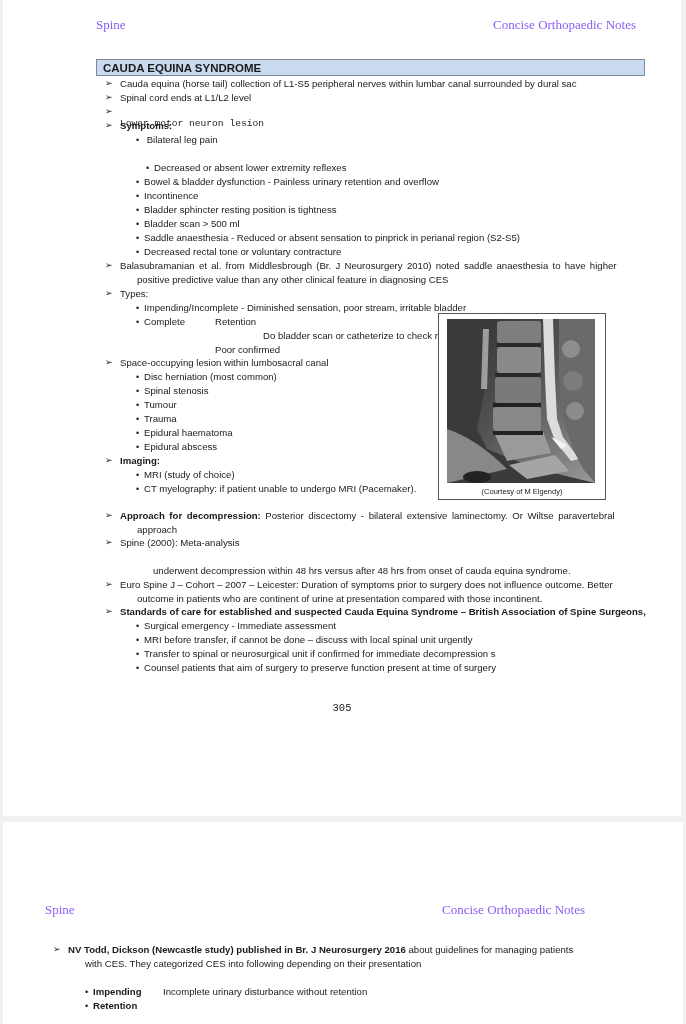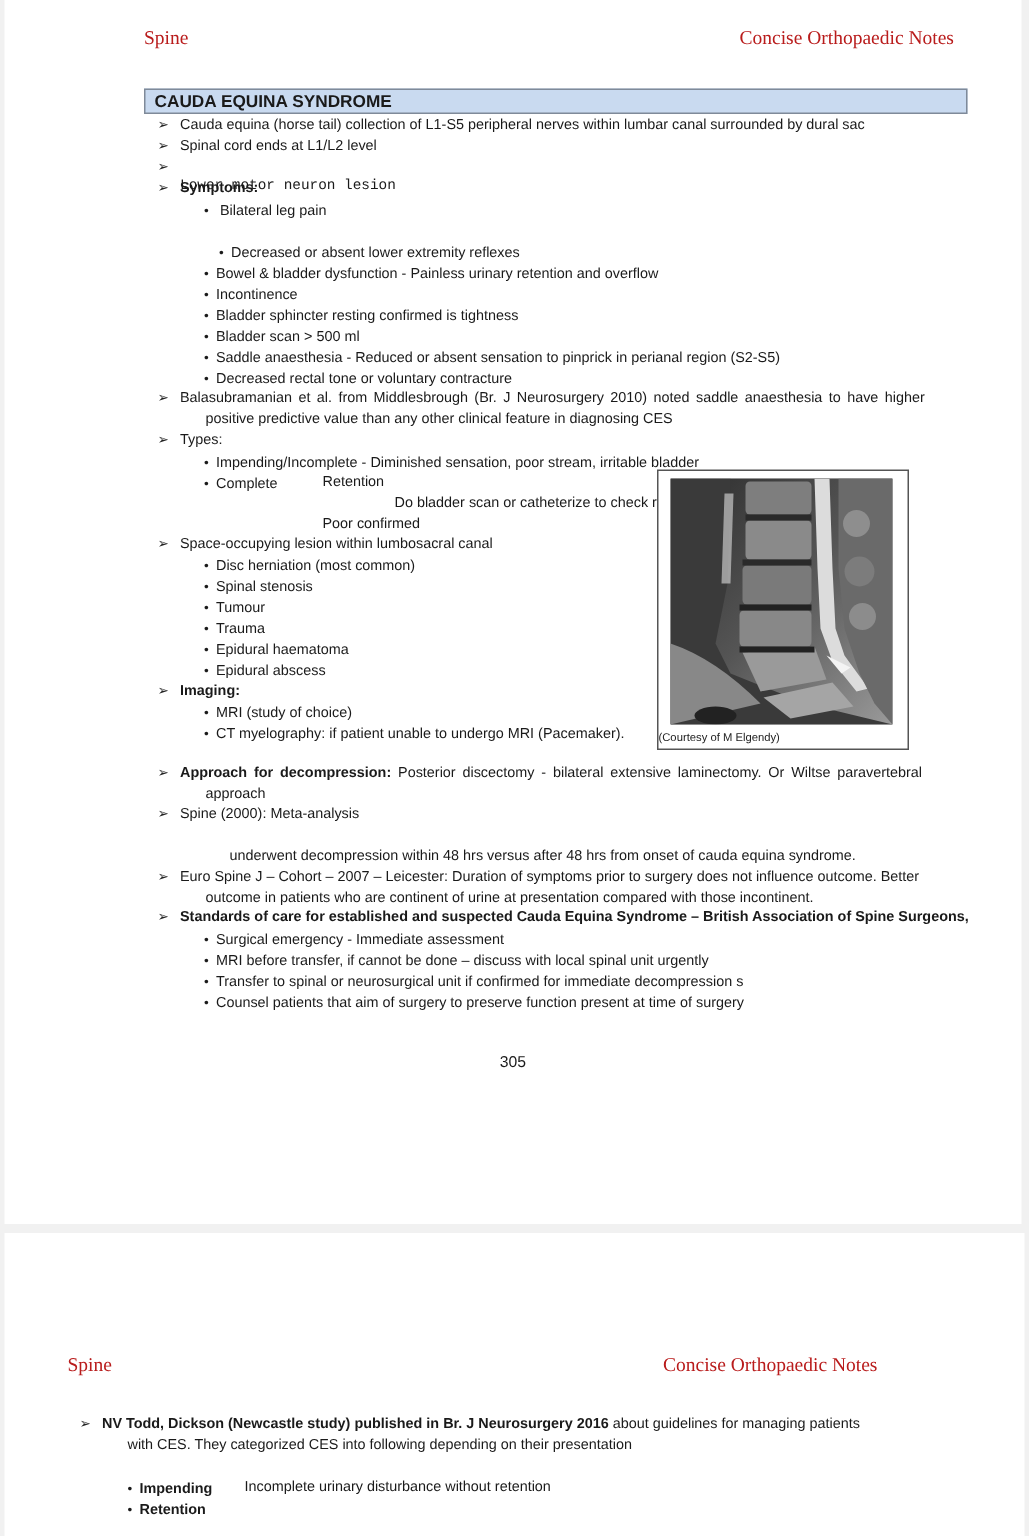--- a/index.html
+++ b/index.html
@@ -12,21 +12,21 @@
   }
   .page {
     position: absolute; background: #ffffff;
   }
   #page1 { left: 3px; top: 0; width: 678px; height: 816px; }
   #page2 { left: 3px; top: 822px; width: 680px; height: 210px; }
 
   .running-head {
     position: absolute;
     font-family: "Liberation Serif", "DejaVu Serif", serif;
-    font-size: 13px; color: #b91c1c;
+    font-size: 13px; color: #8b5cf6;
   }
   .rh-left { }
   .rh-right { }
 
   .title-box {
     position: absolute; left: 93px; top: 59px; width: 547px; height: 17px;
     background: #c9daf0; border: 1px solid #7f8a99;
     font-weight: bold; font-size: 11.5px; line-height: 17px;
     padding-left: 6px; box-sizing: border-box; width: 549px;
   }
@@ -39,26 +39,26 @@
 
   .figure {
     position: absolute; left: 435px; top: 313px; width: 168px; height: 187px;
     border: 1px solid #555; background: #fff; box-sizing: border-box;
   }
   .mri {
     position: absolute; left: 8px; top: 5px; width: 148px; height: 164px;
     background: #444; overflow: hidden;
   }
   .caption {
-    position: absolute; left: 0; width: 100%; top: 173px; text-align: left;
+    position: absolute; left: 0; width: 100%; top: 173px; text-align: center;
     font-size: 7.5px; color: #222;
   }
   .page-num {
     position: absolute; left: 0; width: 678px; top: 702px; text-align: center;
-    font-family: Liberation Sans, sans-serif; font-size: 10.5px;
+    font-family: Liberation Mono, monospace; font-size: 10.5px;
   }
 </style>
 </head>
 <body>
 
 <div class="page" id="page1">
   <div class="running-head rh-left" style="left:93px; top:17px;">Spine</div>
   <div class="running-head rh-right" style="left:490px; top:17px;">Concise Orthopaedic Notes</div>
 
   <div class="title-box">CAUDA EQUINA SYNDROME</div>
@@ -70,21 +70,21 @@
   <span class="arrow" style="left:102px; top:106px;">➢</span>
   <div class="line" style="left:117px; top:118px;font-family:Liberation Mono, monospace;">Lower motor neuron lesion</div>
 
   <span class="arrow" style="left:102px; top:120px;">➢</span>
   <div class="line b" style="left:117px; top:120px;">Symptoms:</div>
 
   <div class="line" style="left:133px; top:134px;"><span class="bullet">•</span> <span>Bilateral leg pain</span></div>
   <div class="line" style="left:143px; top:162px;"><span class="bullet">•</span><span>Decreased or absent lower extremity reflexes</span></div>
   <div class="line" style="left:133px; top:176px;"><span class="bullet">•</span><span>Bowel &amp; bladder dysfunction - Painless urinary retention and overflow</span></div>
   <div class="line" style="left:133px; top:190px;"><span class="bullet">•</span><span>Incontinence</span></div>
-  <div class="line" style="left:133px; top:204px;"><span class="bullet">•</span><span>Bladder sphincter resting confirmed is tightness</span></div>
+  <div class="line" style="left:133px; top:204px;"><span class="bullet">•</span><span>Bladder sphincter resting position is tightness</span></div>
   <div class="line" style="left:133px; top:218px;"><span class="bullet">•</span><span>Bladder scan &gt; 500 ml</span></div>
   <div class="line" style="left:133px; top:232px;"><span class="bullet">•</span><span>Saddle anaesthesia - Reduced or absent sensation to pinprick in perianal region (S2-S5)</span></div>
   <div class="line" style="left:133px; top:246px;"><span class="bullet">•</span><span>Decreased rectal tone or voluntary contracture</span></div>
 
   <span class="arrow" style="left:102px; top:260px;">➢</span>
   <div class="line" style="left:117px; top:260px; word-spacing:1.6px;">Balasubramanian et al. from Middlesbrough (Br. J Neurosurgery 2010) noted saddle anaesthesia to have higher</div>
   <div class="line" style="left:134px; top:274px;">positive predictive value than any other clinical feature in diagnosing CES</div>
 
   <span class="arrow" style="left:102px; top:288px;">➢</span>
   <div class="line" style="left:117px; top:288px;">Types:</div>

